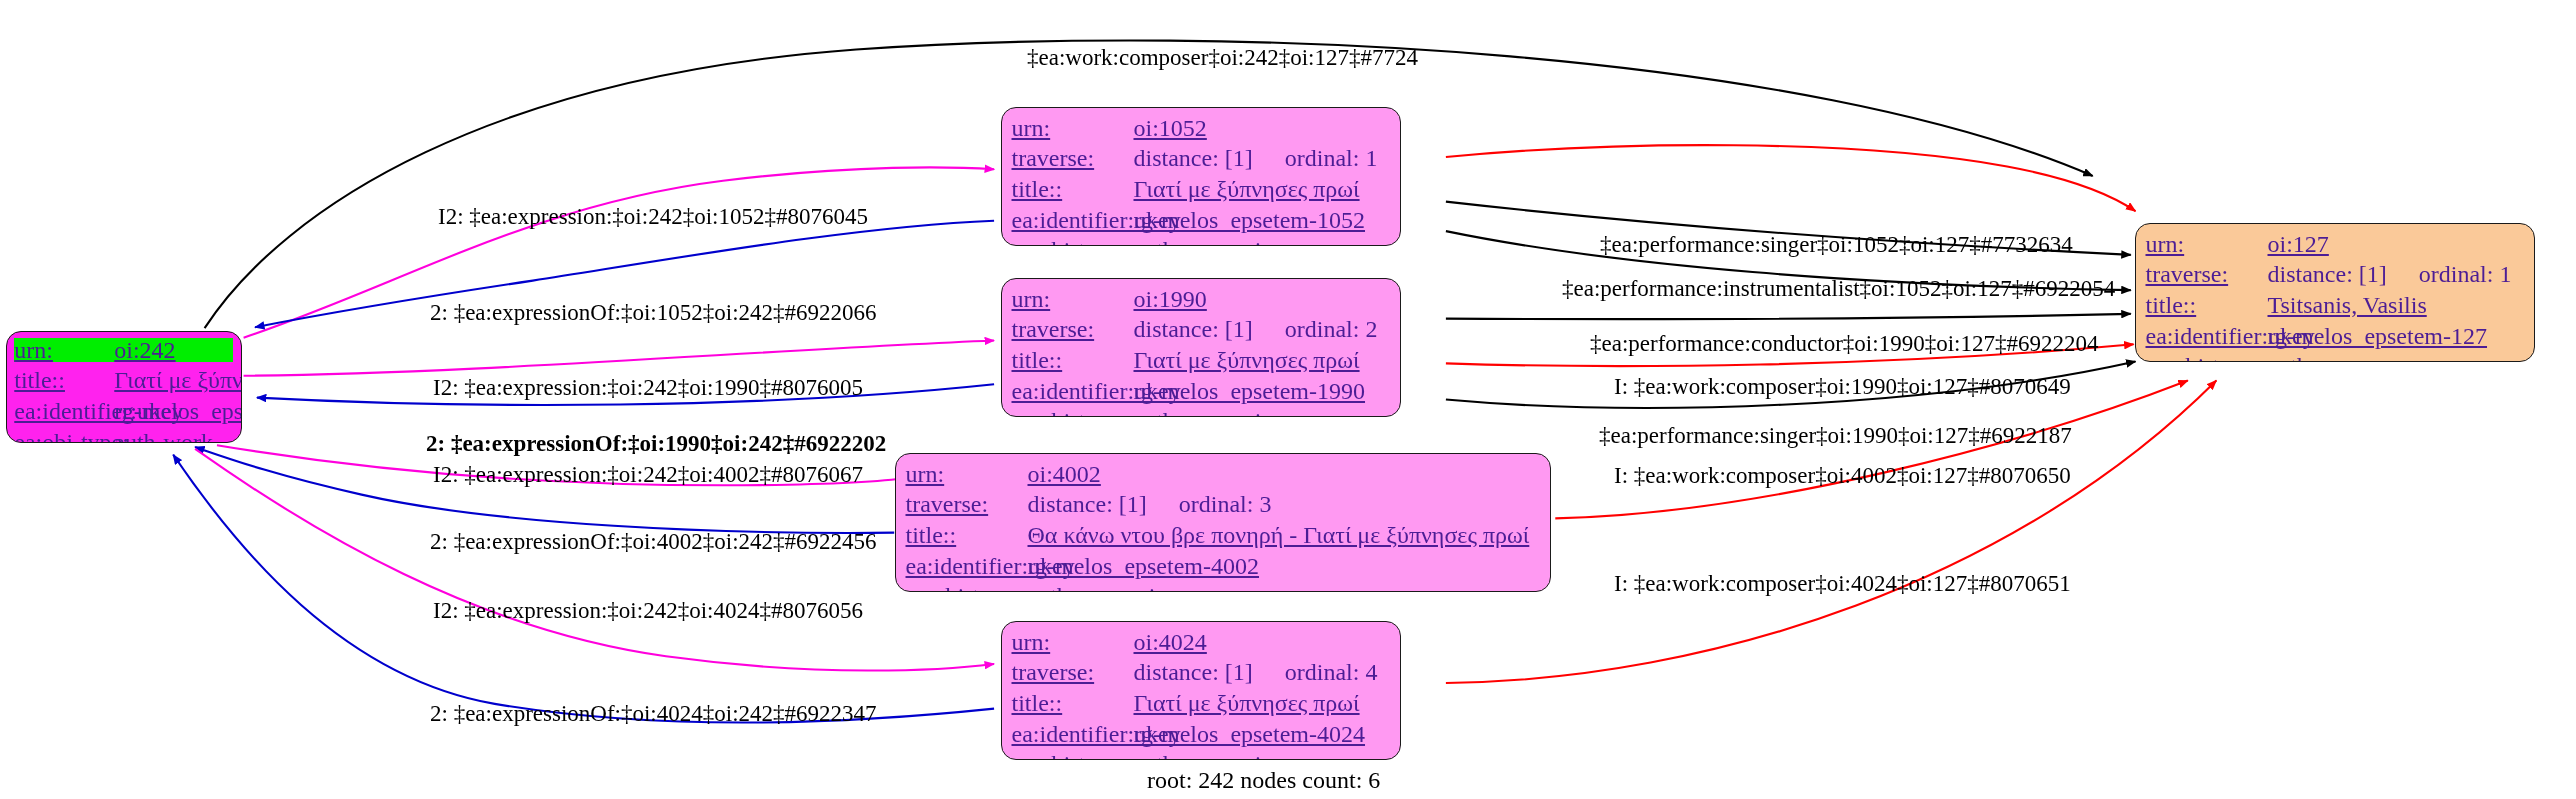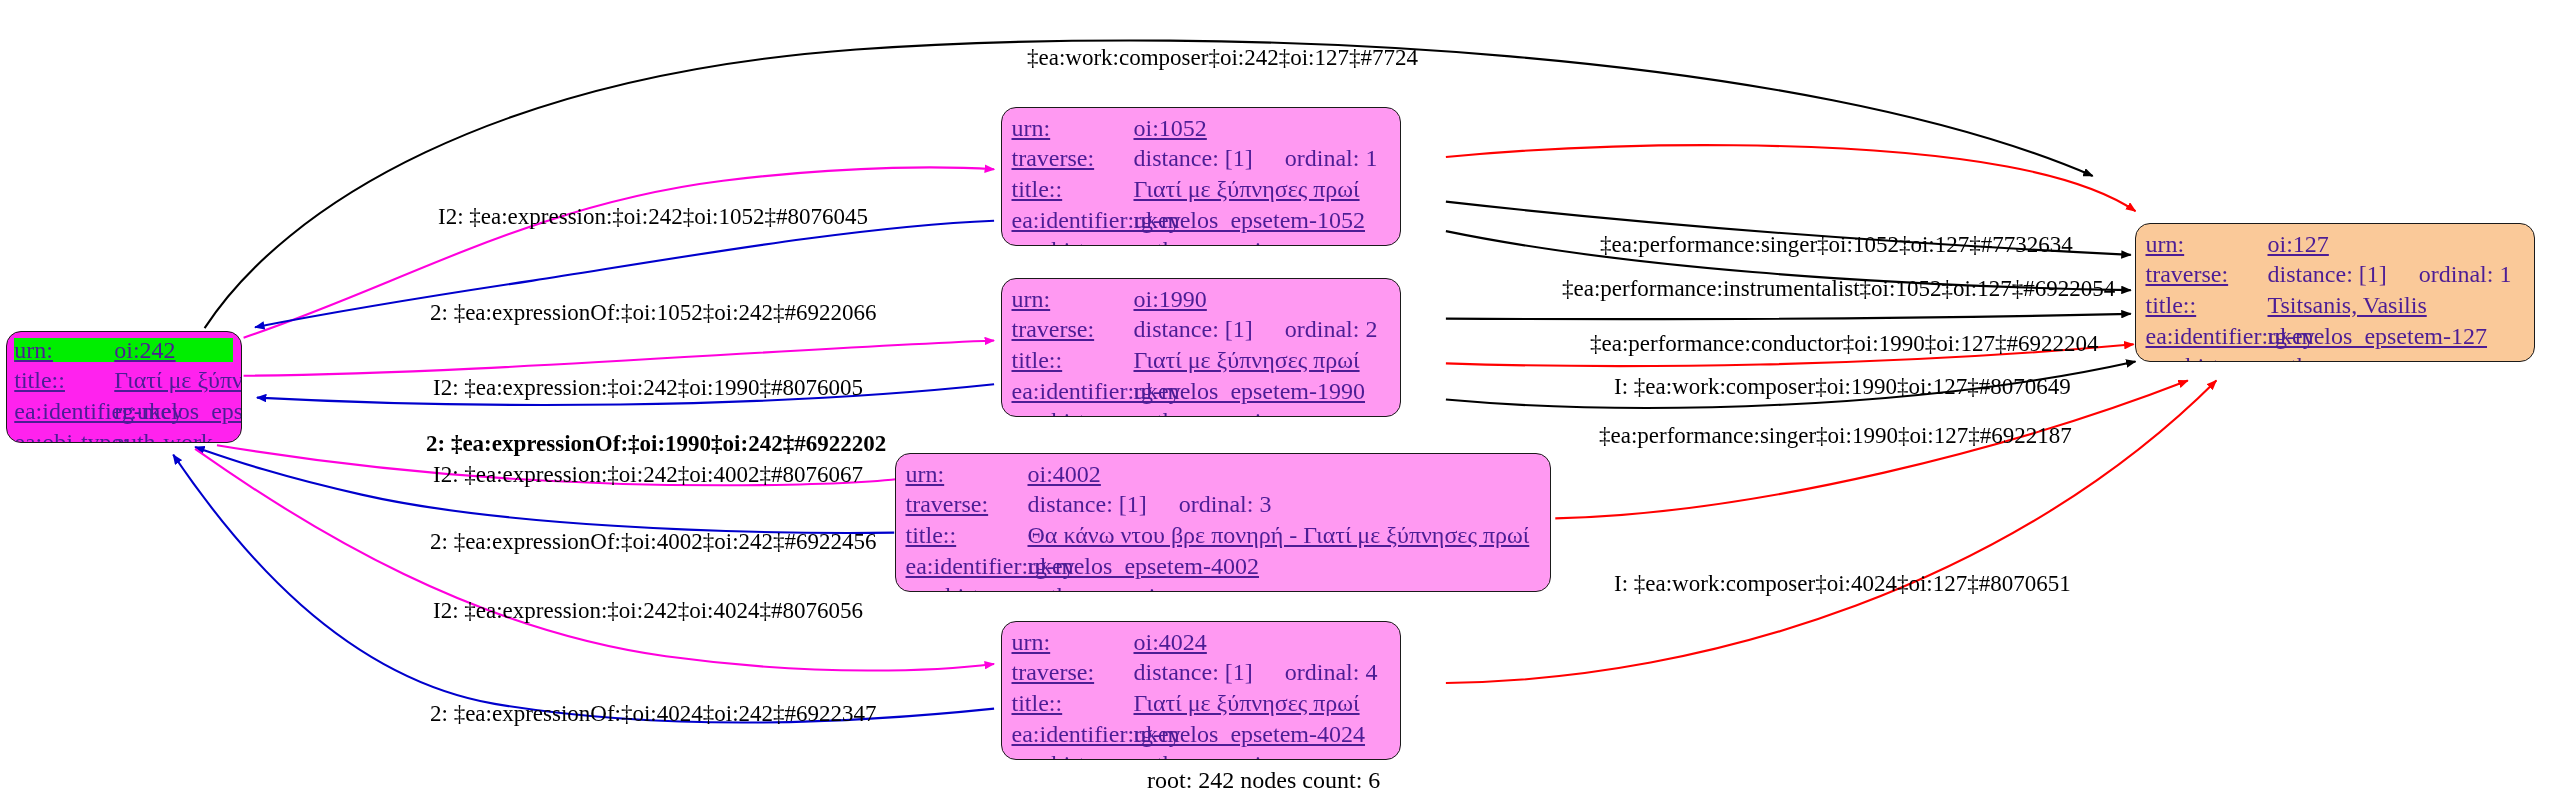--- a/index.html
+++ b/index.html
@@ -296,19 +296,20 @@
   <div class="edge-label" style="left:1600px; top:189px;">‡ea:performance:singer‡oi:1052‡oi:127‡#7732634</div>
 
   <div class="edge-label" style="left:1562px; top:233px;">‡ea:performance:instrumentalist‡oi:1052‡oi:127‡#6922054</div>
 
   <div class="edge-label" style="left:1590px; top:288px;">‡ea:performance:conductor‡oi:1990‡oi:127‡#6922204</div>
 
   <div class="edge-label" style="left:1614px; top:331px;">I: ‡ea:work:composer‡oi:1990‡oi:127‡#8070649</div>
 
   <div class="edge-label" style="left:1599px; top:380px;">‡ea:performance:singer‡oi:1990‡oi:127‡#6922187</div>
 
+  <div class="edge-label" style="left:1614px; top:420px;">I: ‡ea:work:composer‡oi:4002‡oi:127‡#8070650</div>
 
   <div class="edge-label" style="left:1614px; top:528px;">I: ‡ea:work:composer‡oi:4024‡oi:127‡#8070651</div>
 
   <div class="caption" style="left:1147px; top:767px;">root: 242 nodes count: 6</div>
 
 </div>
 
 
 </body></html>

